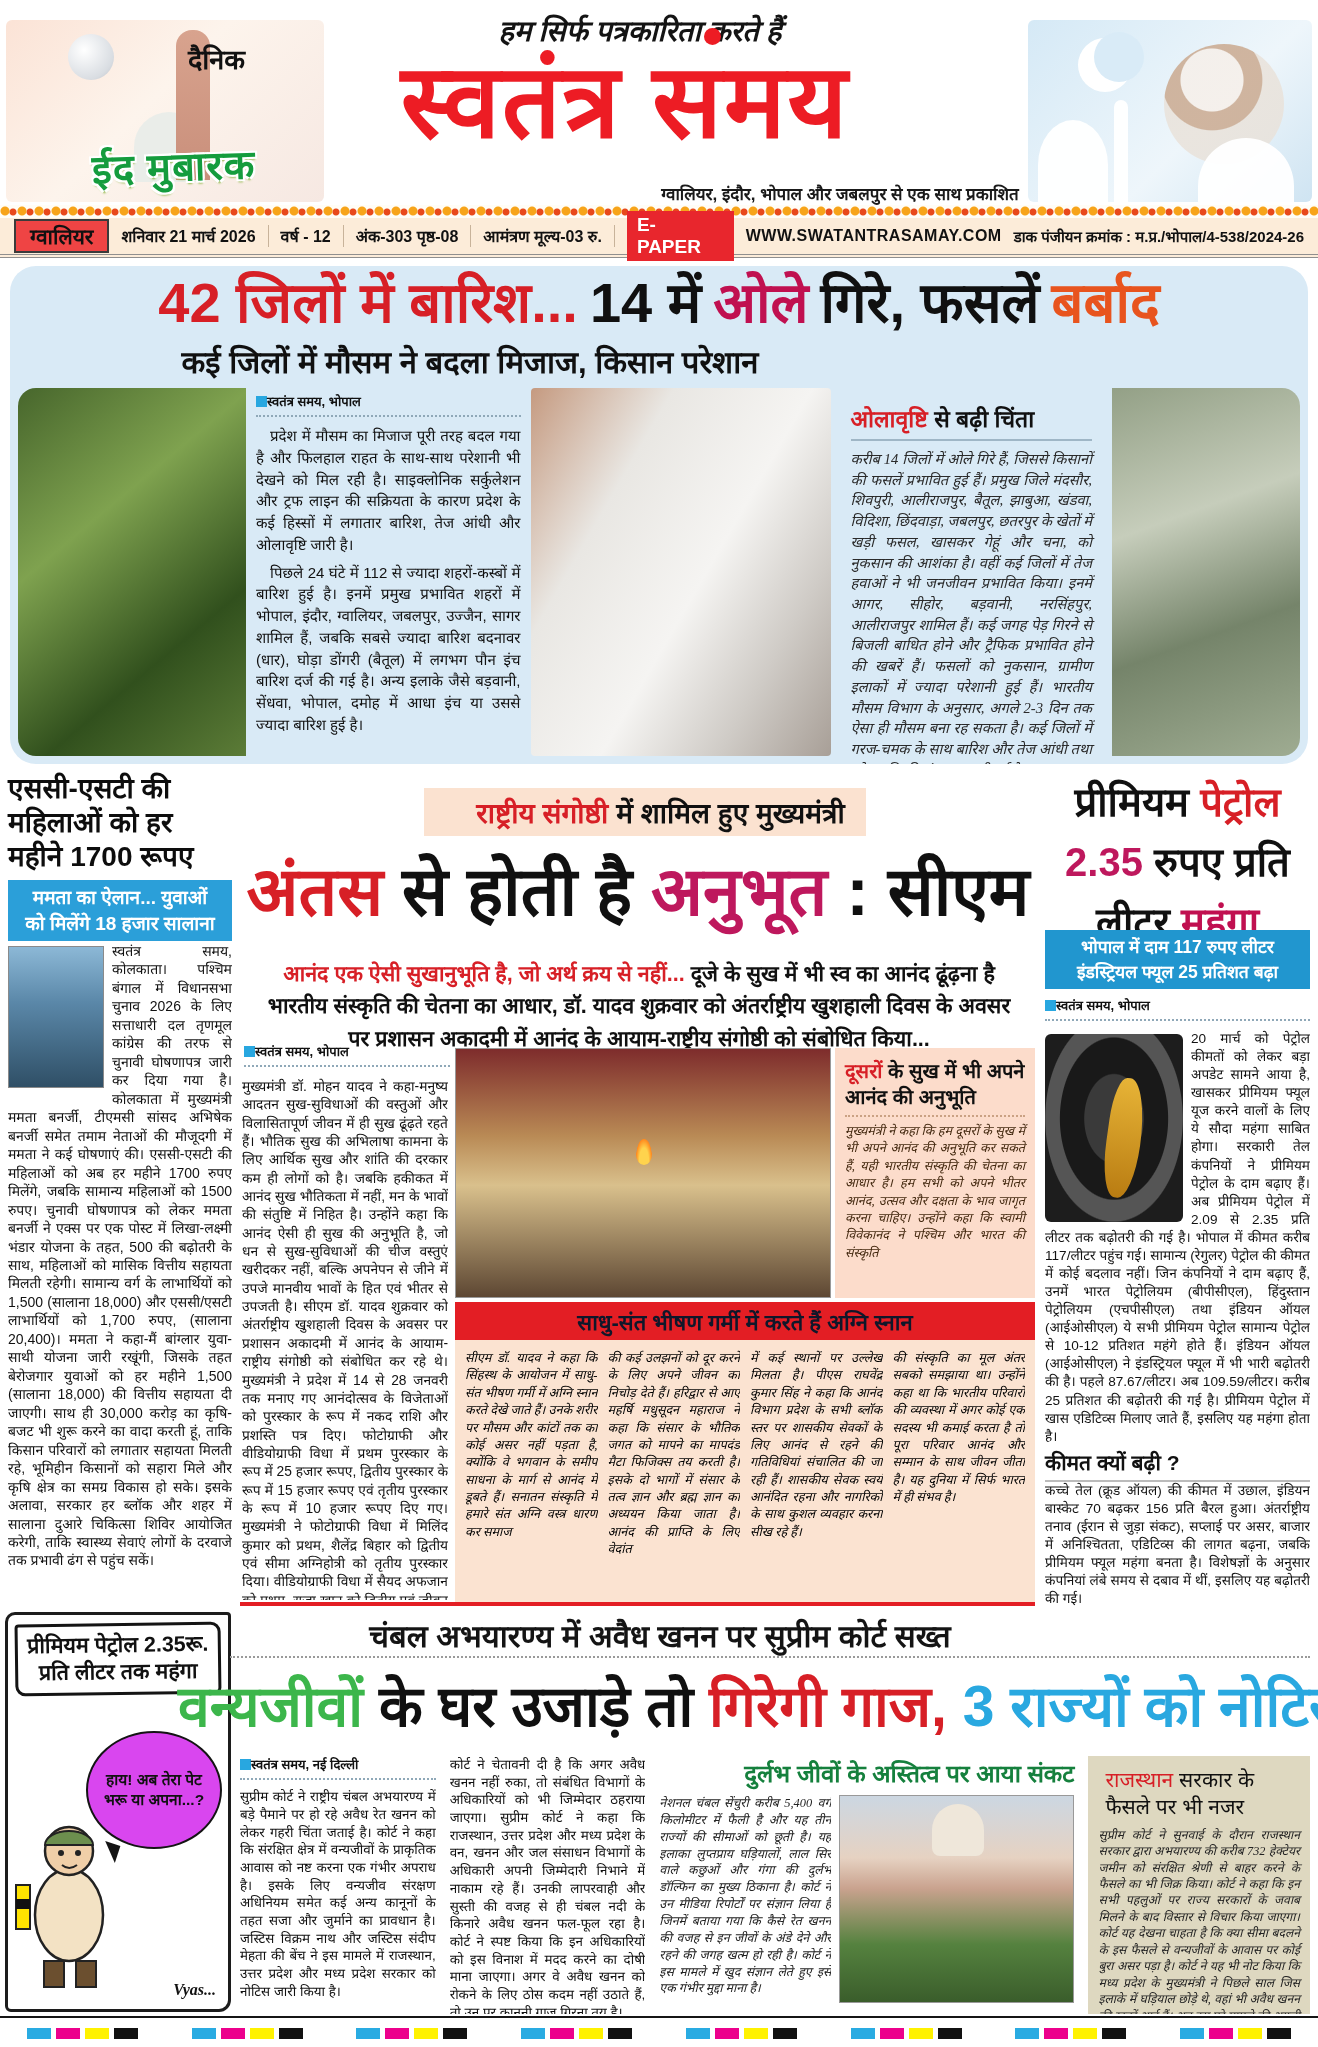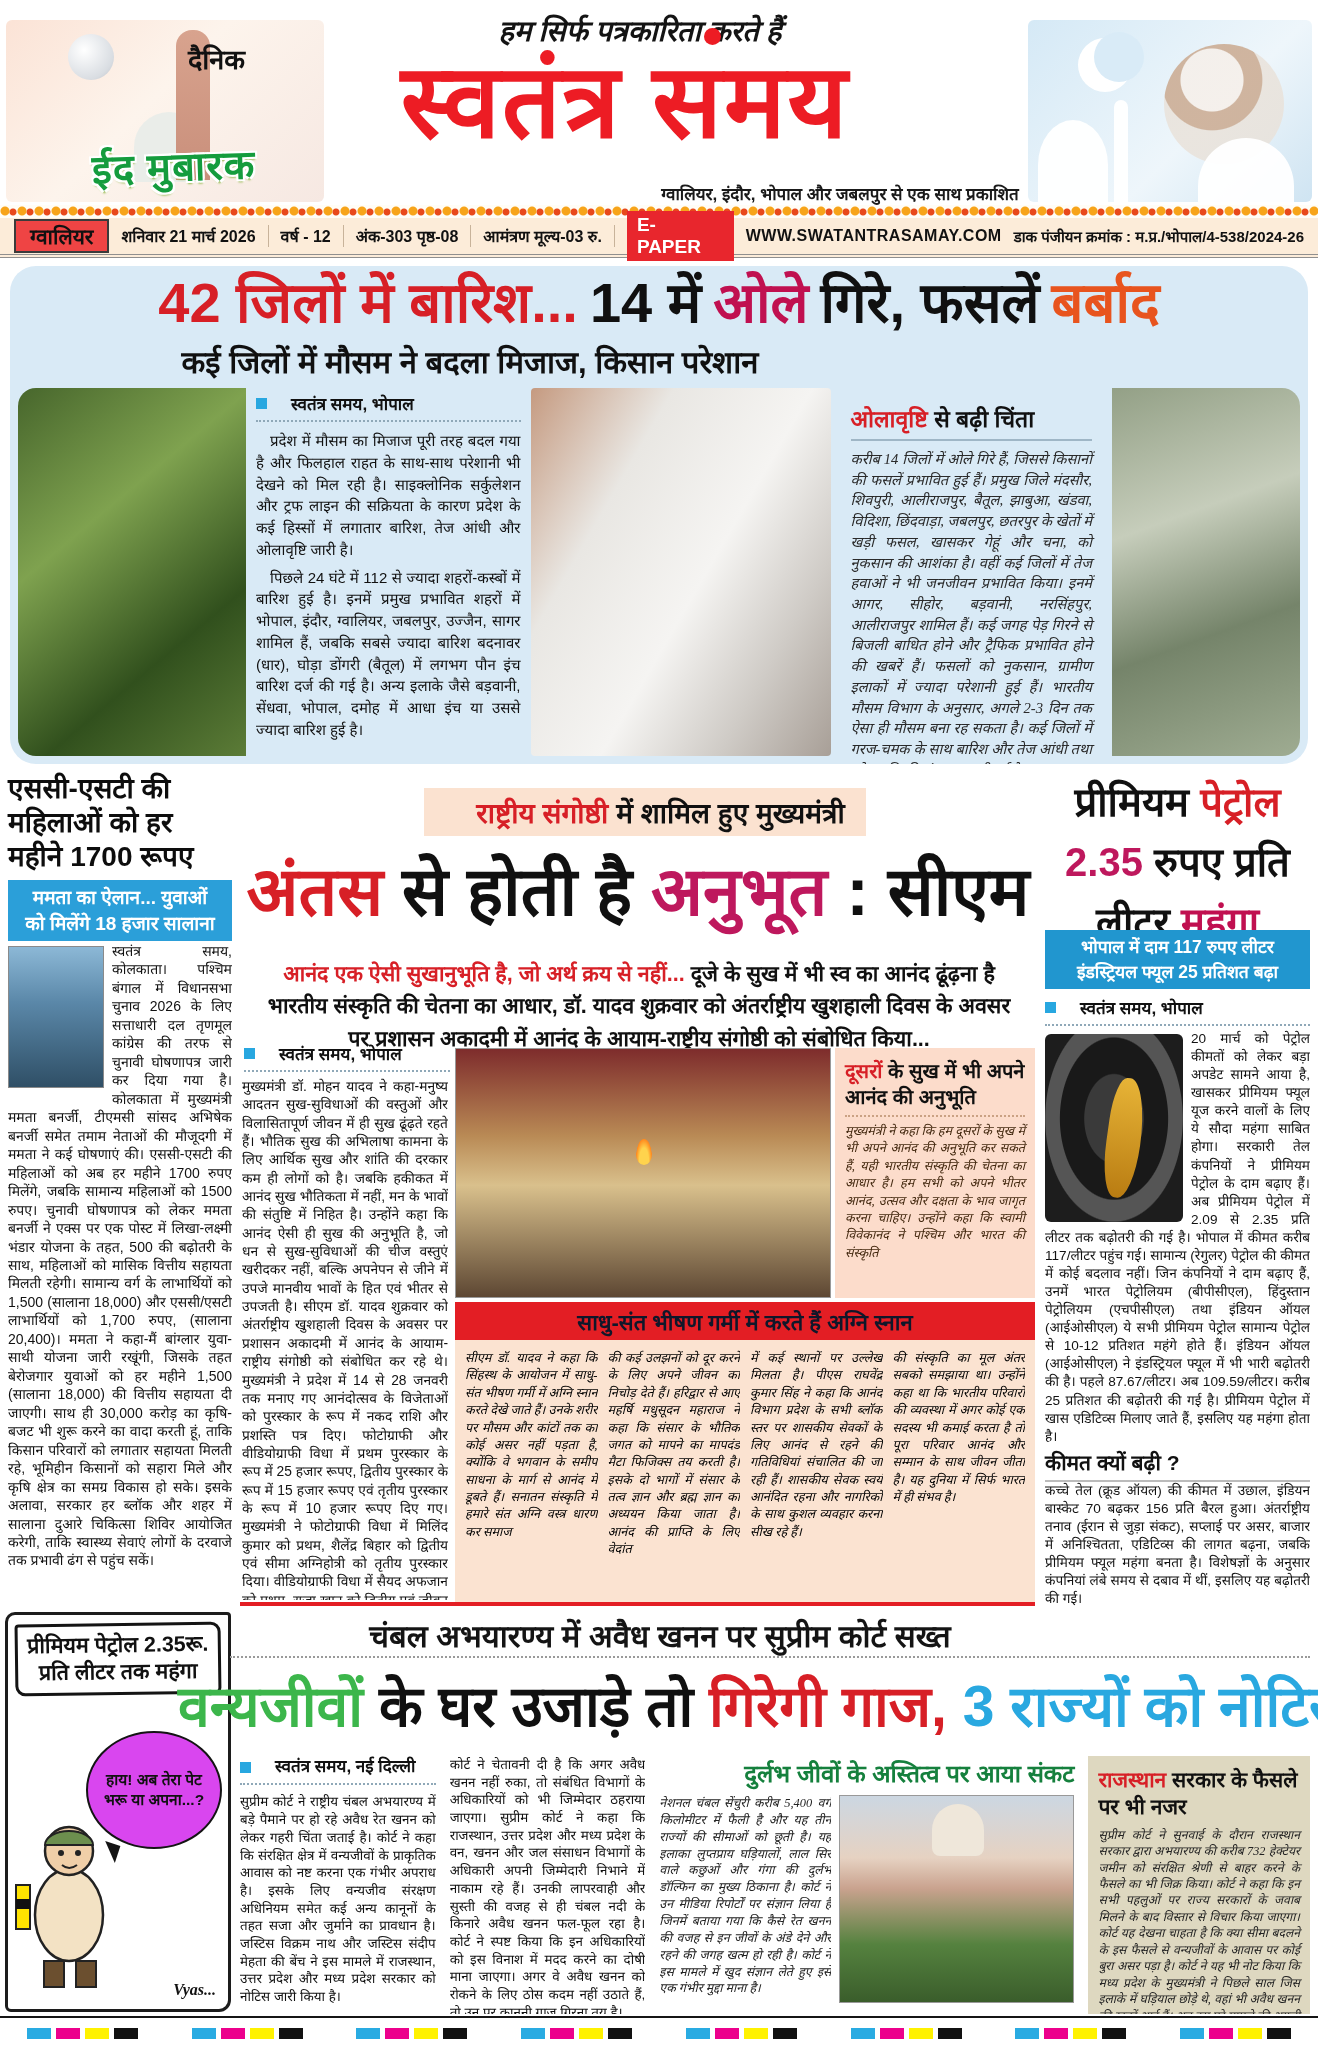--- a/index.html
+++ b/index.html
@@ -43,21 +43,21 @@
   
   .top-block { left:10px; top:266px; width:1298px; height:498px; background:#d9eaf6; border-radius:26px; overflow:hidden; }
   .ts-headline { position:absolute; top:6px; left:0; width:100%; text-align:center; font-size:56px; font-weight:bold; line-height:1.1; white-space:nowrap; }
   .ts-headline span { margin:0 6px; }
   .c-red { color:#d71f26; } .c-black { color:#101010; } .c-crimson { color:#c01050; } .c-orange { color:#e8541e; }
   .ts-sub { position:absolute; top:74px; left:140px; width:640px; text-align:center; font-size:31px; font-weight:bold; color:#101010; }
   .ts-row { position:absolute; top:122px; left:8px; right:8px; bottom:8px; display:flex; gap:10px; }
   .photo { border:0; flex-shrink:0; }
   .img-veg { width:228px; border-radius:18px 0 0 18px; background:linear-gradient(140deg,#47662c 0%,#7fa24f 35%,#31501d 70%,#5c7c37 100%); }
   .ts-text { width:276px; padding-top:4px; }
-  .byline { display:flex; align-items:center; gap:24px; font-size:17px; font-weight:bold; }
+  .byline { display:flex; align-items:center; gap:0; font-size:13px; font-weight:bold; }
   .by-sq { width:11px; height:11px; background:#28a7e0; flex-shrink:0; }
   .dotted-rule { border-bottom:2px dotted #8fa8b8; margin:5px 0 8px; }
   .ts-body { font-size:15px; line-height:1.45; text-align:justify; }
   .ts-body p { margin-bottom:6px; text-indent:14px; }
   .img-hail { width:300px; background:linear-gradient(120deg,#c59a80 0%,#e9e7e3 28%,#f5f4f2 55%,#cfcbc6 78%,#a89f97 100%); border-radius:4px; }
   .olav-box { width:272px; padding:14px 10px 0; }
   .olav-title { font-size:23px; font-weight:bold; border-bottom:2px solid #9fb6c6; padding-bottom:5px; margin-bottom:8px; }
   .olav-body { font-family:"Liberation Serif", serif; font-style:italic; font-size:14.6px; line-height:1.42; color:#2a2a2a; text-align:justify; }
   .img-crop { width:188px; border-radius:0 18px 18px 0; background:linear-gradient(160deg,#93a086 0%,#c6cdbb 35%,#75846a 65%,#9fac92 100%); }
 
@@ -109,21 +109,21 @@
   .c-green { color:#3cb64b; } .c-skyblue { color:#29a8e0; }
   .bs-content { left:240px; top:1756px; width:1070px; height:258px; display:flex; gap:14px; }
   .bs-col { width:198px; font-size:13.4px; line-height:1.32; text-align:justify; overflow:hidden; }
   .bs-center { width:420px; }
   .bs-center-head { text-align:right; color:#15803d; font-size:24px; font-weight:bold; margin-bottom:6px; }
   .bs-center-row { display:flex; gap:8px; height:210px; }
   .bs-italic { flex:1; font-family:"Liberation Serif", serif; font-style:italic; font-size:12.4px; line-height:1.36; text-align:justify; color:#222; overflow:hidden; }
   .sc-photo { width:235px; height:208px; border:1px solid #999; background:linear-gradient(180deg,#ccd7e2 0%,#e6d2c2 30%,#c9a28e 45%,#55823f 72%,#3a5d2b 100%); position:relative; flex-shrink:0; }
   .sc-dome { position:absolute; left:92px; top:8px; width:52px; height:52px; background:#efe7da; border-radius:50% 50% 8px 8px; }
   .tan-box { width:224px; background:#ded8c0; padding:10px 10px 6px; overflow:hidden; }
-  .tan-title { font-size:21px; font-weight:bold; line-height:1.3; margin-bottom:6px; }
+  .tan-title { font-size:21px; font-weight:normal; line-height:1.3; margin-bottom:6px;margin-left:7px; }
   .tan-body { font-family:"Liberation Serif", serif; font-style:italic; font-size:12.2px; line-height:1.35; text-align:justify; color:#222; }
 
   
   .bottom-rule { left:0; top:2016px; width:1318px; height:2px; background:#151515; }
   .color-bars { left:0; top:2026px; width:1318px; height:14px; display:flex; justify-content:space-around; align-items:center; }
   .cb-group { display:flex; gap:5px; }
   .cb { width:24px; height:11px; }
   .cb.c { background:#29abe2; } .cb.m { background:#ec008c; } .cb.y { background:#fff200; } .cb.k { background:#111; }
 </style>
 </head>

